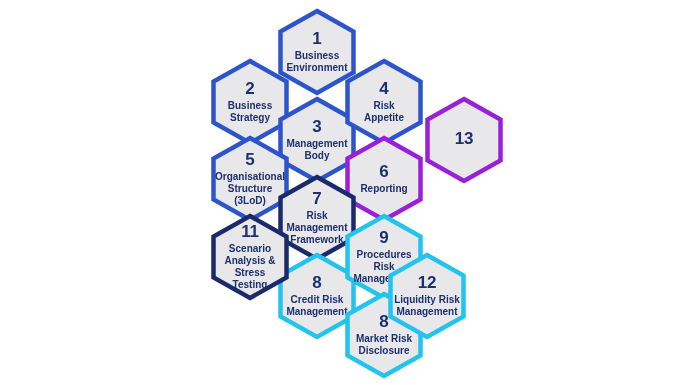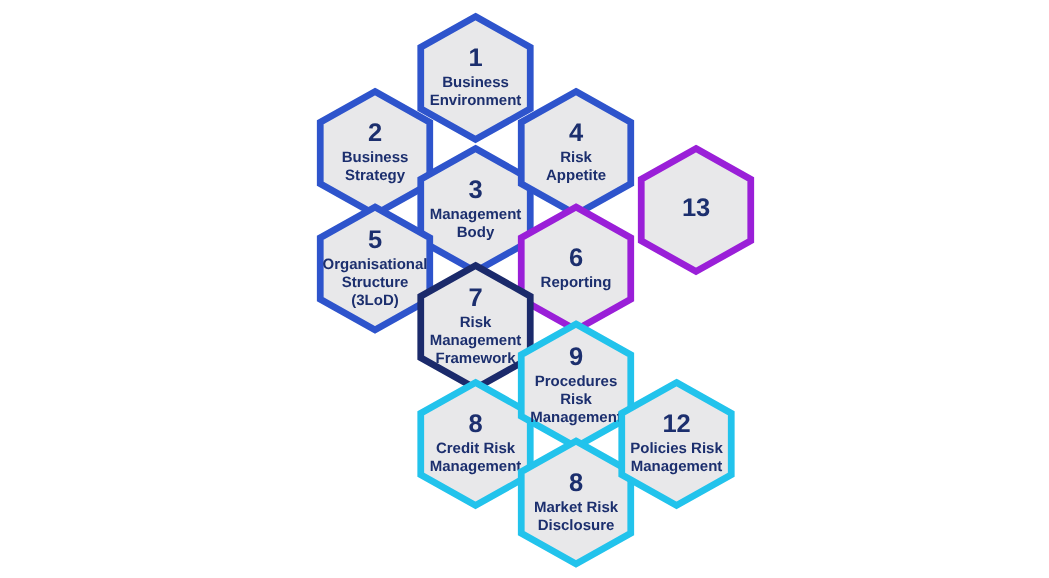--- a/index.html
+++ b/index.html
@@ -164,27 +164,39 @@
     <div class="hex" style="left: 344px; top: 291px;">
       <svg viewBox="0 0 80 88">
         <polygon points="40,3 76.5,23.5 76.5,64.5 40,85 3.5,64.5 3.5,23.5" fill="#e8e8ea" stroke="#22c3ec" stroke-width="4.5" stroke-linejoin="miter"></polygon>
       </svg>
       <div class="hex-content">
         <div class="hex-num">8</div>
         <div class="hex-label">Market Risk
 Disclosure</div>
       </div>
     </div>
-    <div class="hex" style="left: 411px; top: 252px;">
+    <div class="hex" style="left: 210px; top: 213px;">
+      <svg viewBox="0 0 80 88">
+        <polygon points="40,3 76.5,23.5 76.5,64.5 40,85 3.5,64.5 3.5,23.5" fill="#e8e8ea" stroke="#1b2a6b" stroke-width="4.5" stroke-linejoin="miter"></polygon>
+      </svg>
+      <div class="hex-content">
+        <div class="hex-num">11</div>
+        <div class="hex-label">Scenario
+Analysis &amp;
+Stress
+Testing</div>
+      </div>
+    </div>
+    <div class="hex" style="left: 387px; top: 252px;">
       <svg viewBox="0 0 80 88">
         <polygon points="40,3 76.5,23.5 76.5,64.5 40,85 3.5,64.5 3.5,23.5" fill="#e8e8ea" stroke="#22c3ec" stroke-width="4.5" stroke-linejoin="miter"></polygon>
       </svg>
       <div class="hex-content">
         <div class="hex-num">12</div>
-        <div class="hex-label">Policies Risk
+        <div class="hex-label">Liquidity Risk
 Management</div>
       </div>
     </div>
     <div class="hex" style="left: 424px; top: 96px;">
       <svg viewBox="0 0 80 88">
         <polygon points="40,3 76.5,23.5 76.5,64.5 40,85 3.5,64.5 3.5,23.5" fill="#e8e8ea" stroke="#9a1fd8" stroke-width="4.5" stroke-linejoin="miter"></polygon>
       </svg>
       <div class="hex-content">
         <div class="hex-num">13</div>
       </div>

